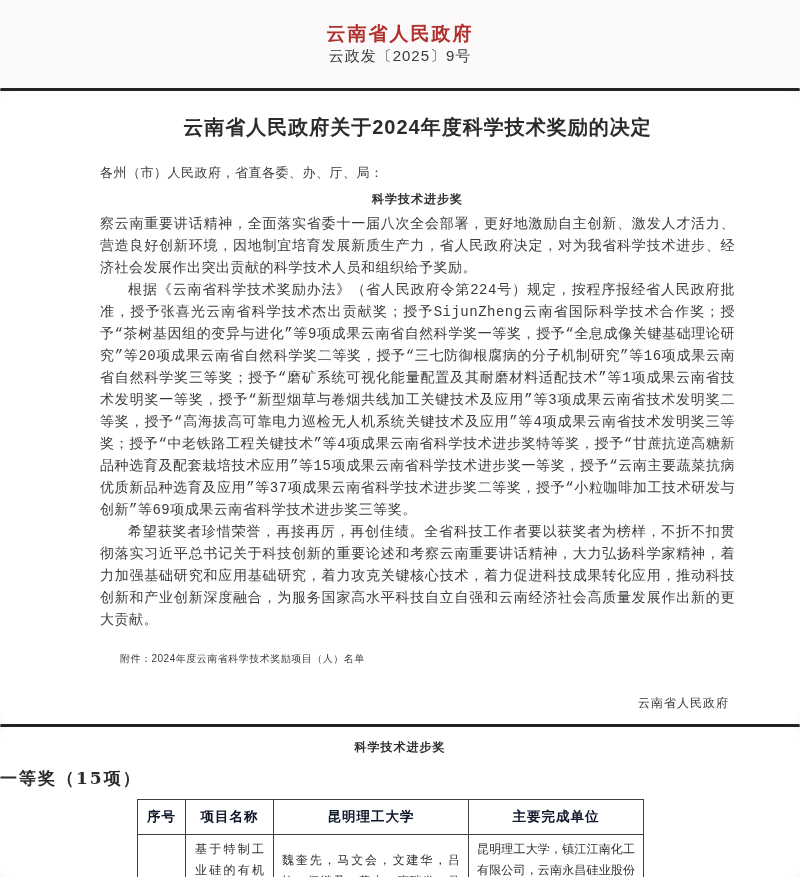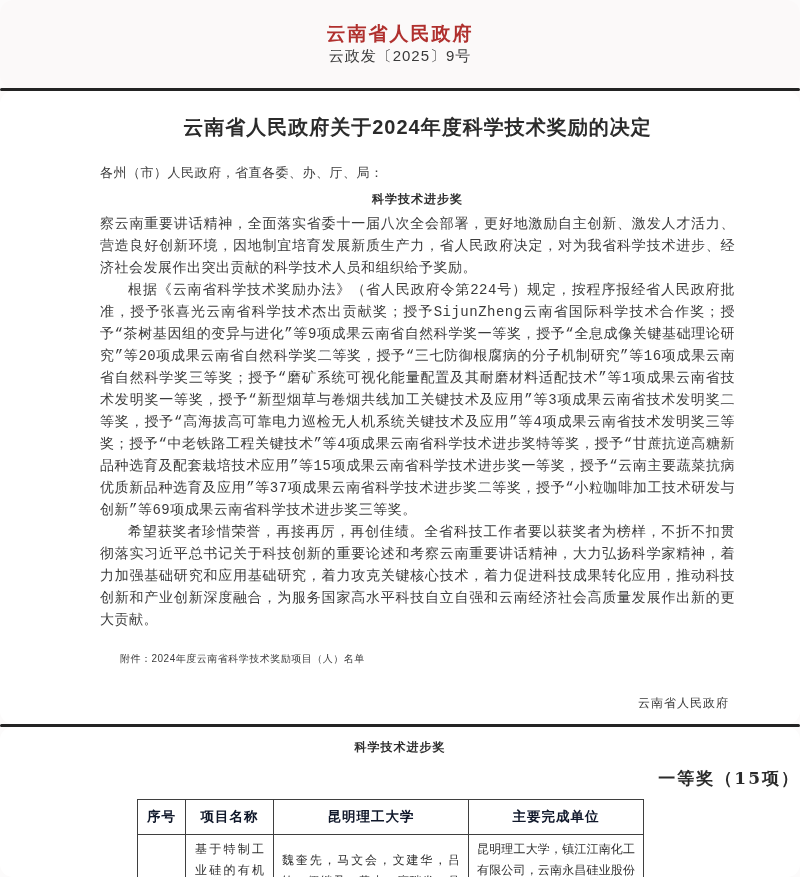--- a/index.html
+++ b/index.html
@@ -94,21 +94,21 @@
   }
   .award-heading {
     text-align: center;
     font-size: 12px;
     font-weight: bold;
     color: #2e2e2e;
     line-height: 20px;
     letter-spacing: 1px;
   }
   .award-subheading {
-    text-align: right;
+    text-align: left;
     font-family: "DejaVu Serif", serif;
     font-size: 17px;
     font-weight: 600;
     color: #2b2b2b;
     margin-top: 8px;
     line-height: 26px;
     letter-spacing: 2px;
   }
   table.award-table {
     border-collapse: collapse;

